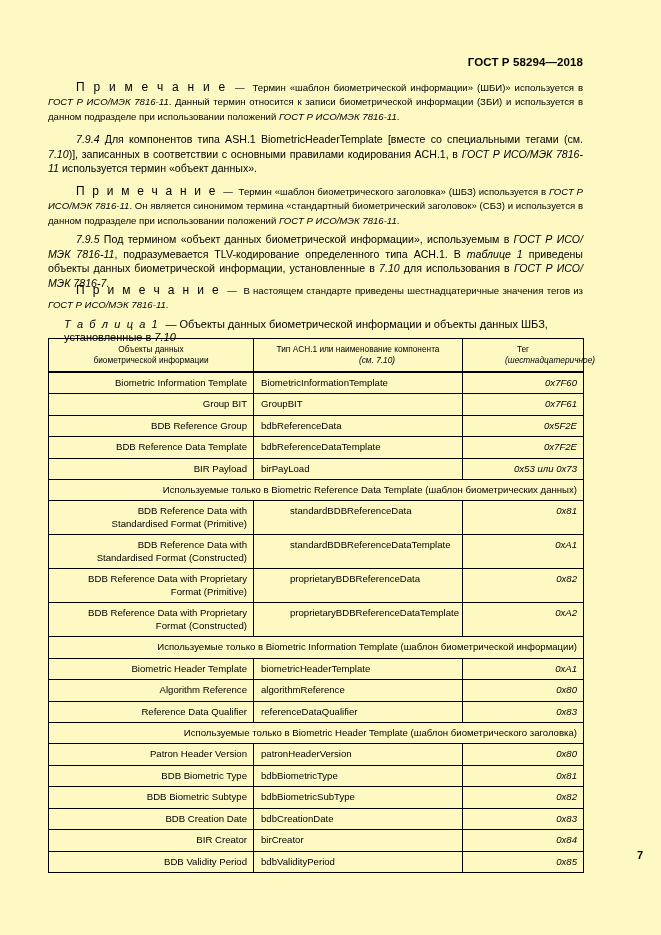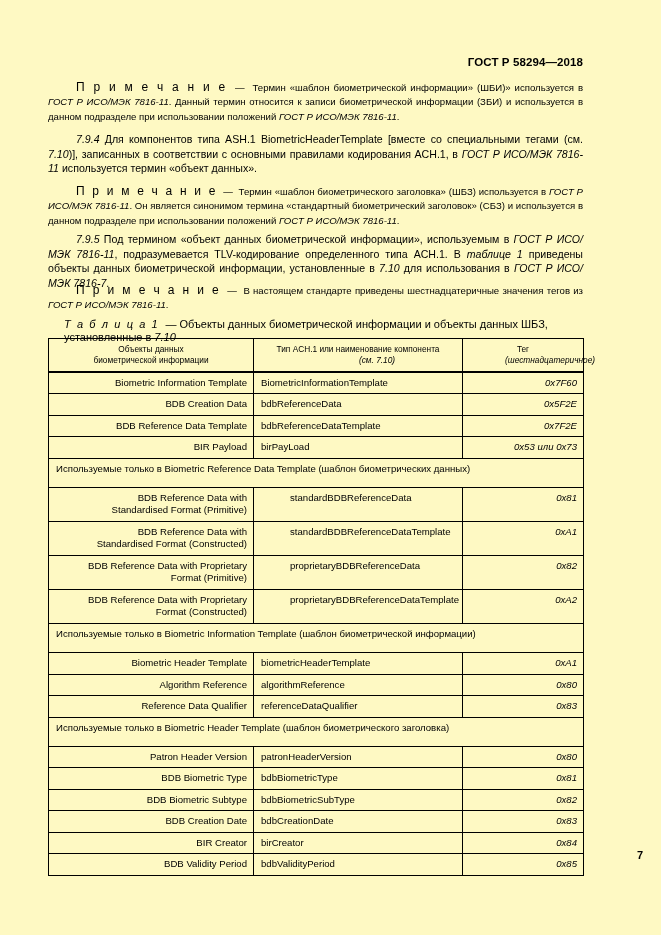--- a/index.html
+++ b/index.html
@@ -114,23 +114,23 @@
     margin-left: 38px;
   }
   col.c1 { width: 205px; }
   col.c2 { width: 209px; }
   col.c3 { width: 121px; }
 
   td.name  { text-align: right; margin-top: 44px; }
   td.type  { text-align: left; }
   td.tag   { text-align: right; font-style: italic; vertical-align: middle; }
   tr.group td {
-    text-align: left;
+    text-align: right;
     padding-top: 4px;
-    padding-bottom: 12px;
+    padding-bottom: 4px;
   }
   tr.tall td { height: 25px; padding-left: 36px; }
 
   
   .page-number {
     position: absolute;
     right: 18px;
     top: 849px;
     font-size: 11px;
     font-weight: bold;
@@ -189,21 +189,26 @@
           </th>
         </tr>
       </thead>
       <tbody id="table-body">
           <tr class="data">
             <td class="name">Biometric Information Template</td>
             <td class="type">BiometricInformationTemplate</td>
             <td class="tag">0x7F60</td>
           </tr>
           <tr class="data">
-            <td class="name">BDB Creation Data</td>
+            <td class="name">Group BIT</td>
+            <td class="type">GroupBIT</td>
+            <td class="tag">0x7F61</td>
+          </tr>
+          <tr class="data">
+            <td class="name">BDB Reference Group</td>
             <td class="type">bdbReferenceData</td>
             <td class="tag">0x5F2E</td>
           </tr>
           <tr class="data">
             <td class="name">BDB Reference Data Template</td>
             <td class="type">bdbReferenceDataTemplate</td>
             <td class="tag">0x7F2E</td>
           </tr>
           <tr class="data">
             <td class="name">BIR Payload</td>

